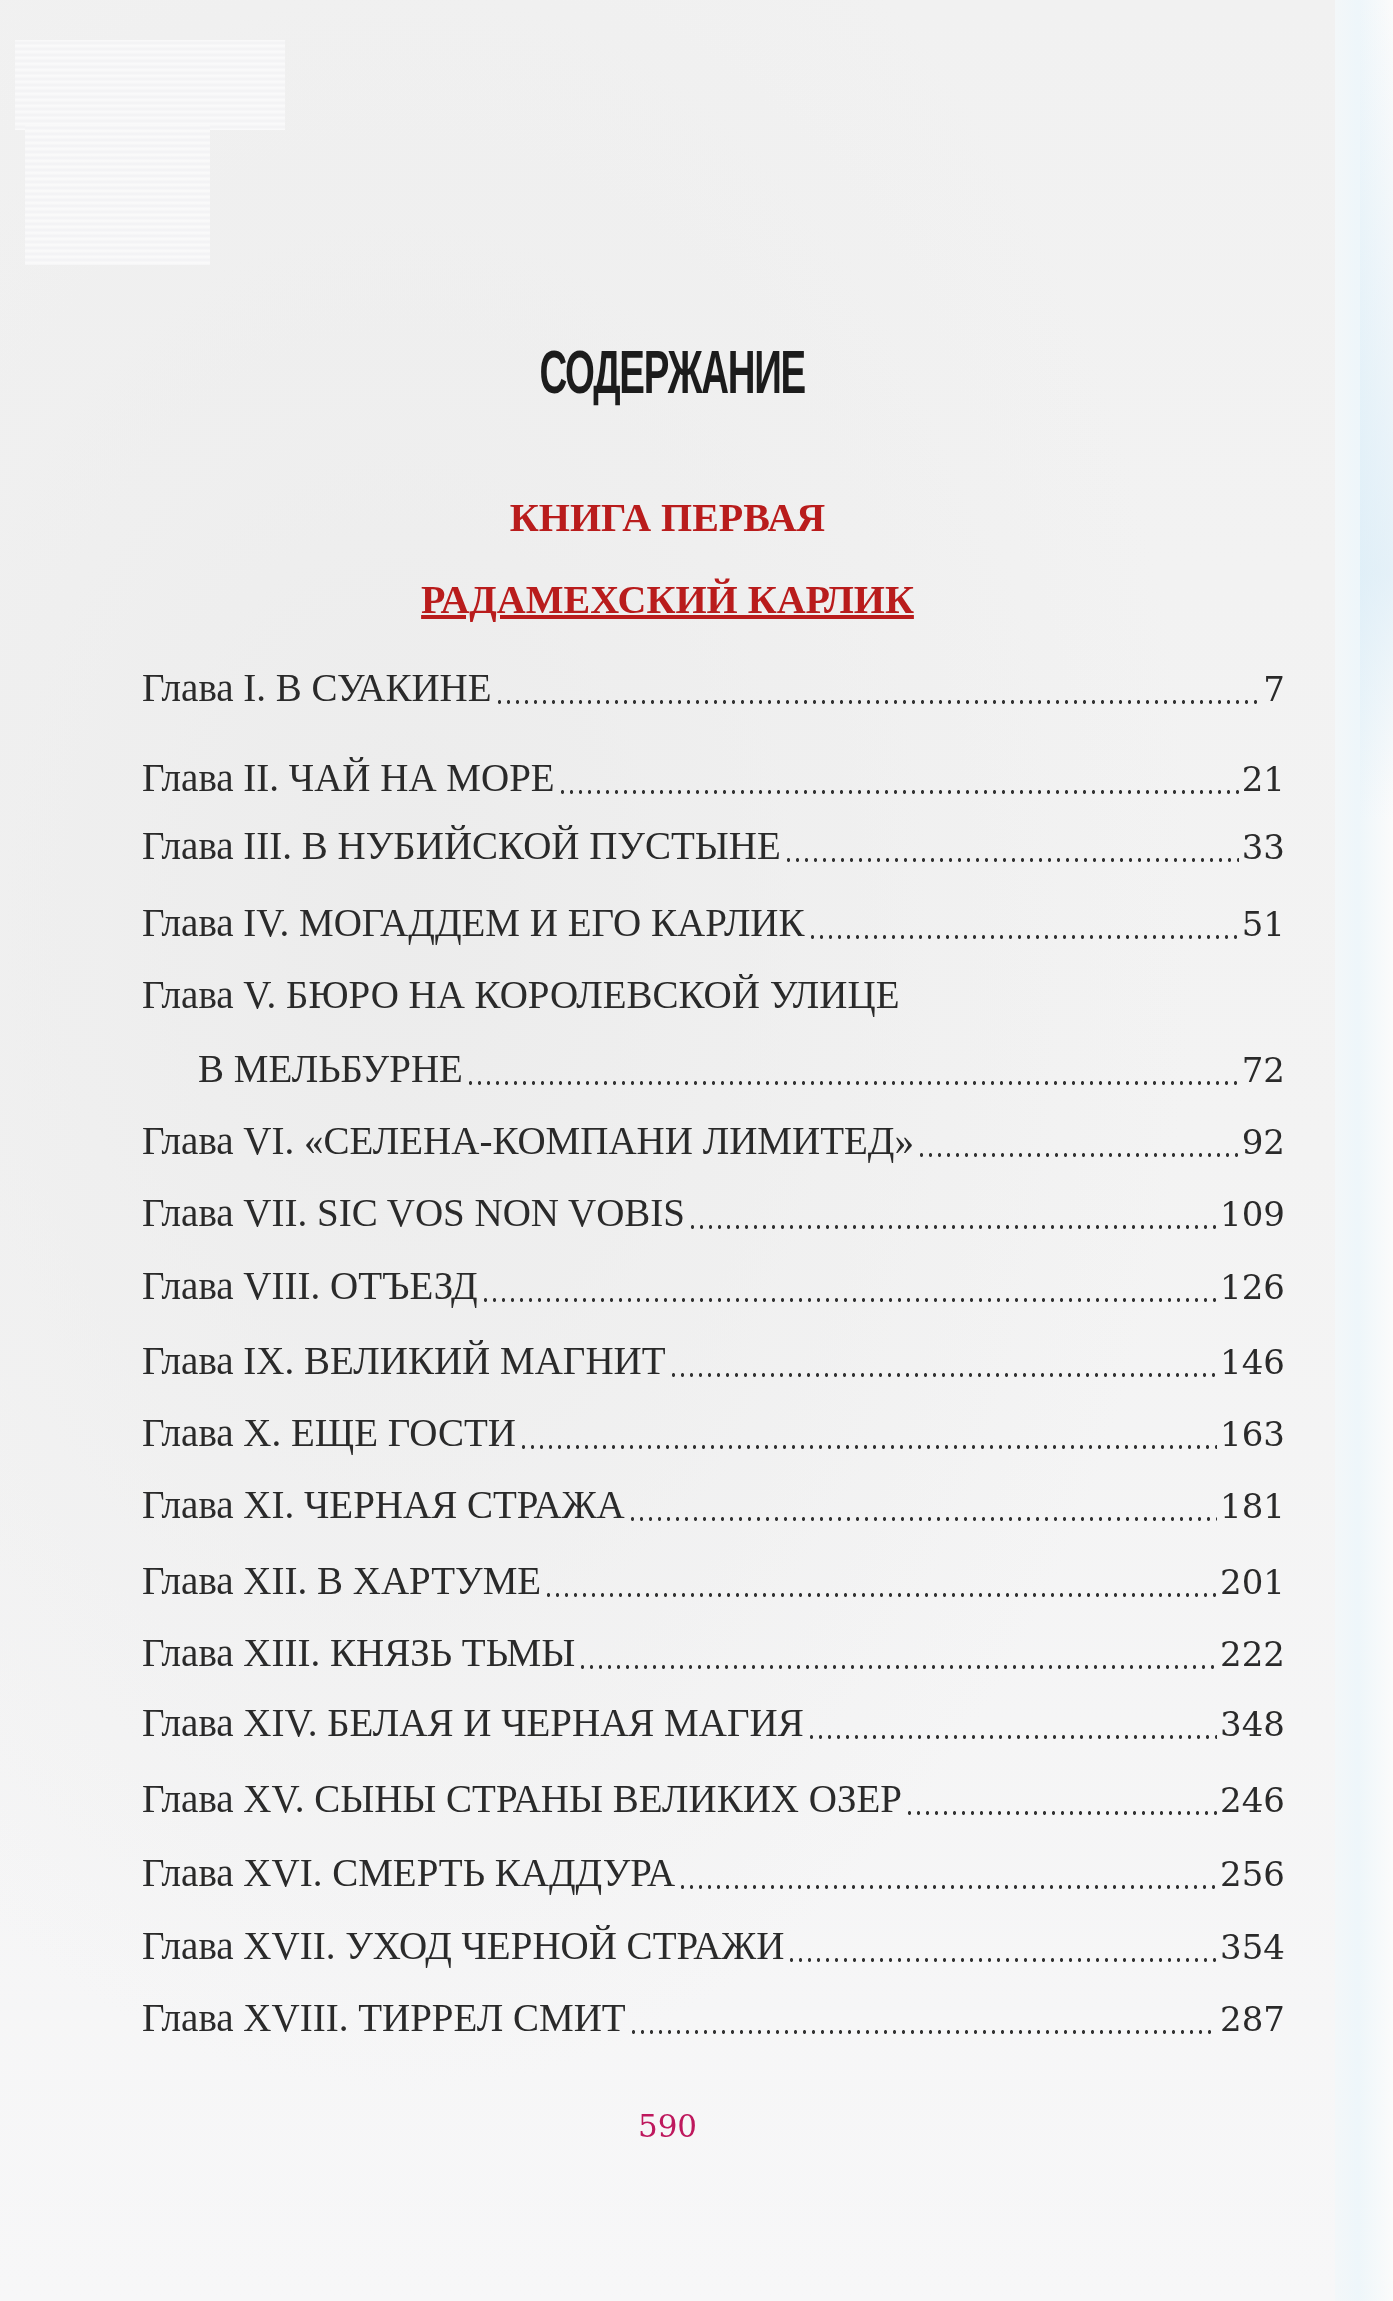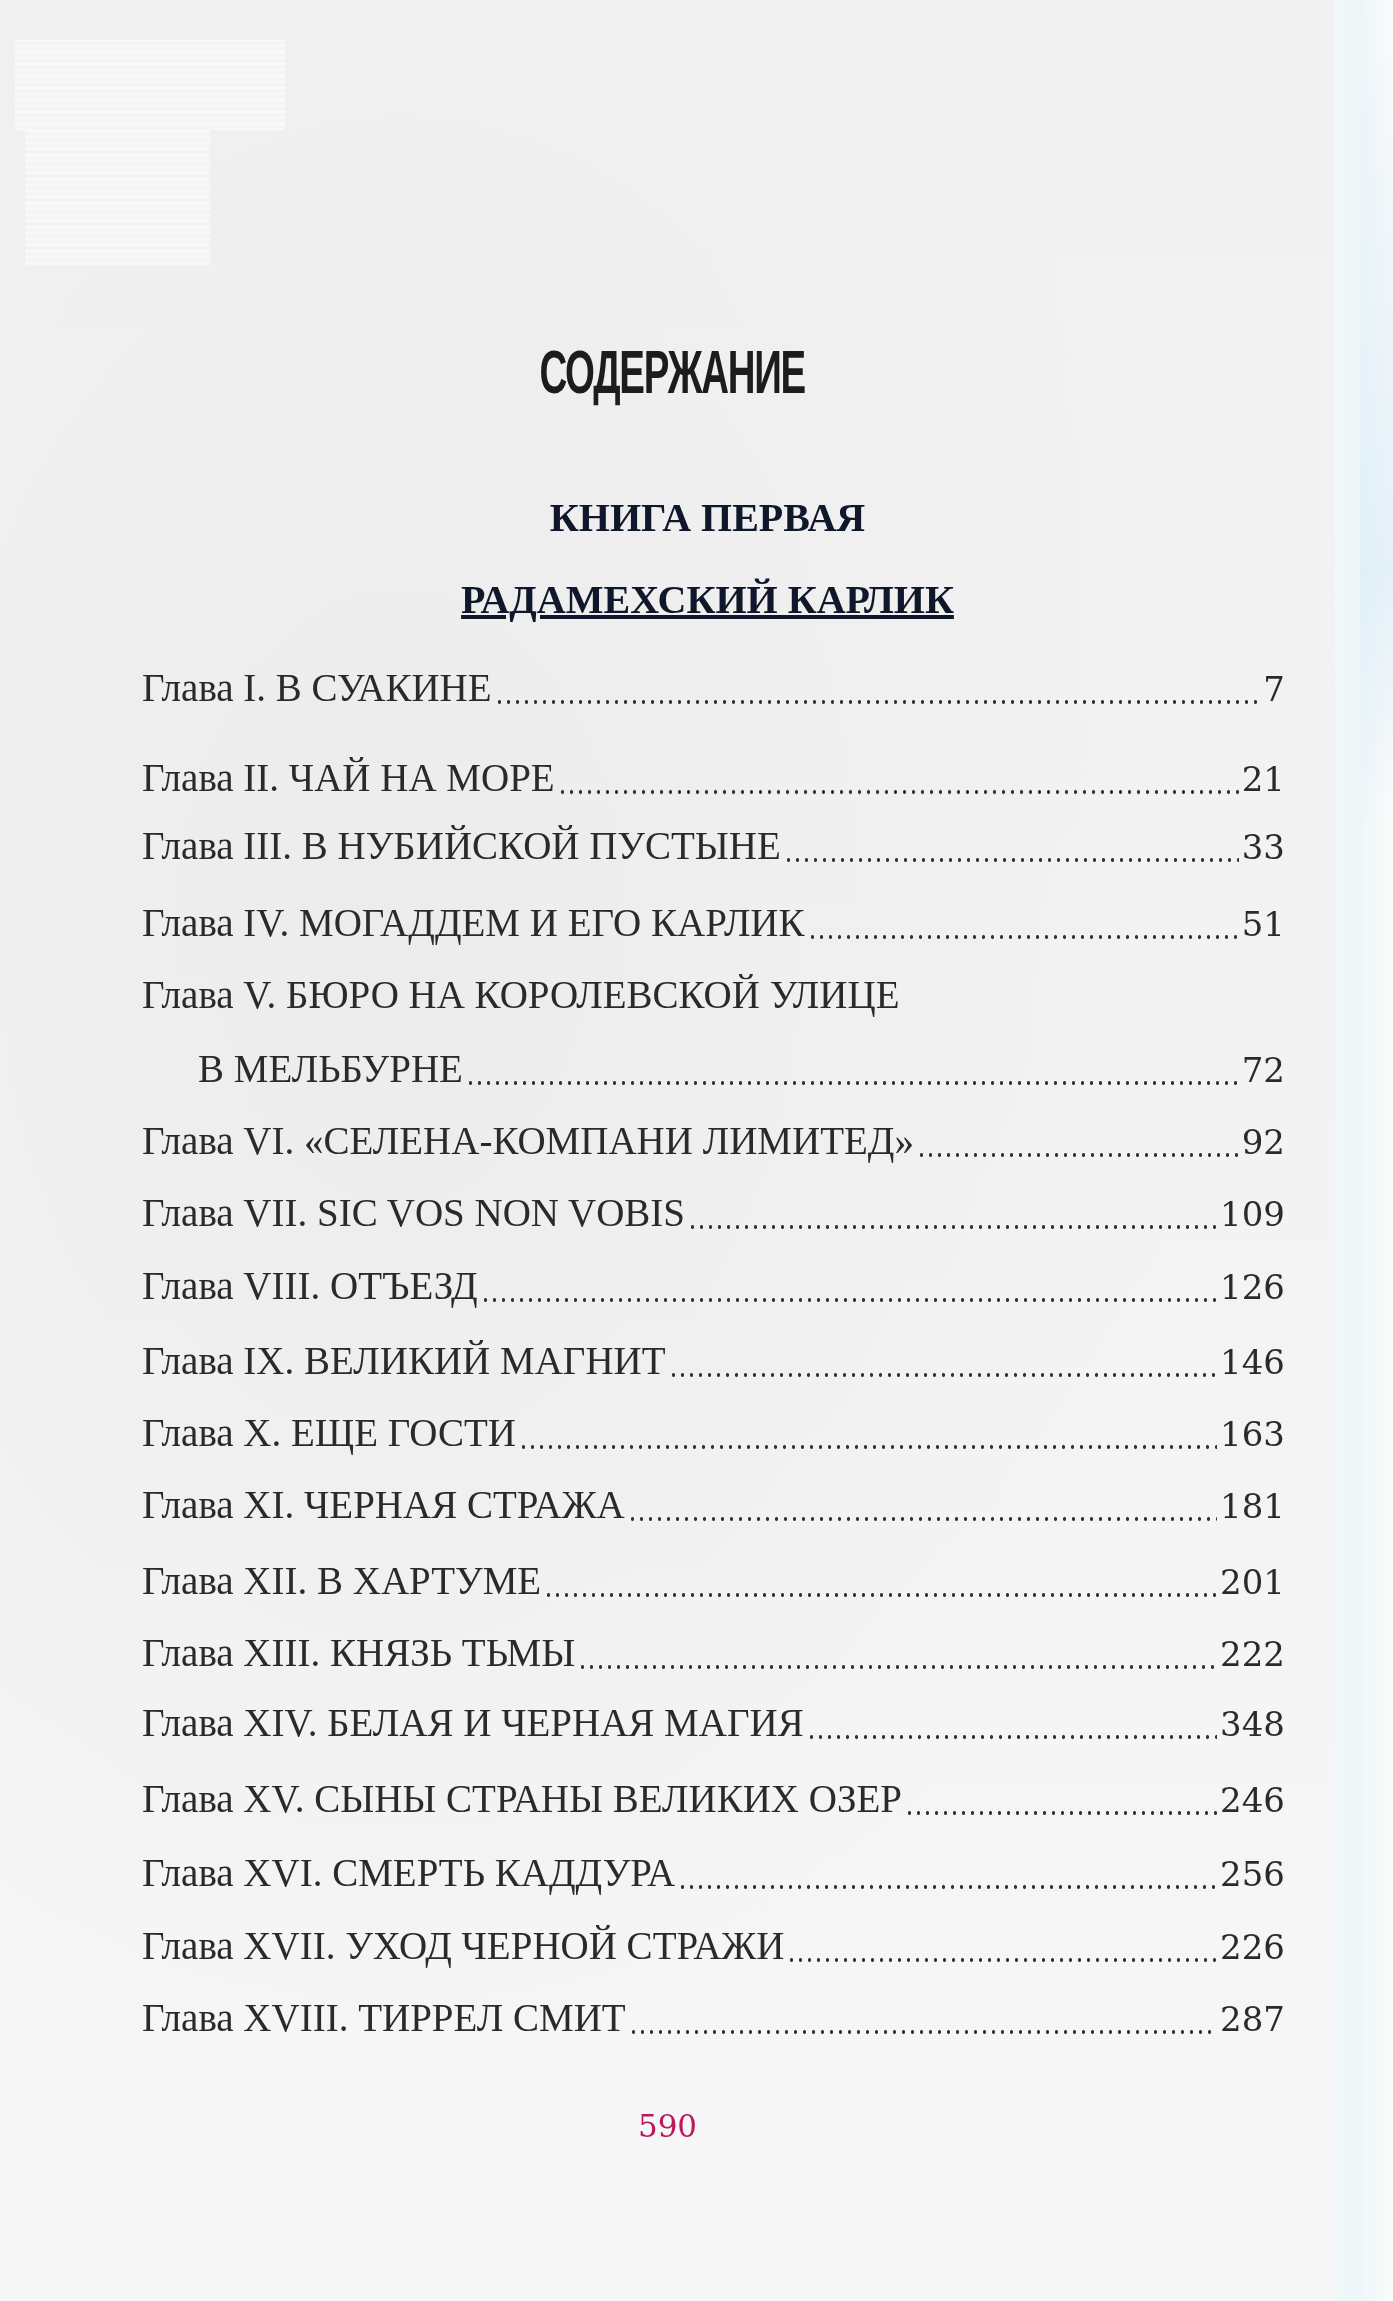--- a/index.html
+++ b/index.html
@@ -37,21 +37,21 @@
   .title {
     position: absolute; left: 0; width: 1335px; top: 336px;
     text-align: center;
     font-family: "Liberation Sans", "DejaVu Sans", sans-serif;
     font-weight: bold; font-size: 62px; letter-spacing: -2px;
     color: #1c1c1c;
     transform: scaleX(0.62); transform-origin: 680px 0;
   }
   .book-label, .book-name {
     position: absolute; left: 0; width: 1335px; text-align: center;
-    font-weight: bold; font-size: 40px; color: #0f172a; margin-left: 40px;
+    font-weight: bold; font-size: 40px; color: #b91c1c;
   }
   .book-label { top: 494px; }
   .book-name { top: 576px; text-decoration: underline; }
   .toc { position: absolute; left: 110px; width: 1175px; top: 0; }
   .toc-row {
     position: absolute; left: 0; width: 1175px; height: 54px;
     display: flex; align-items: baseline;
     font-size: 39px; color: #2a2a2a;
   }
   .toc-row .label { white-space: nowrap; margin-left: 32px; }
@@ -165,21 +165,21 @@
     <span class="page">246</span>
   </div>
   <div class="toc-row" style="top:1850px">
     <span class="label">Глава XVI. СМЕРТЬ КАДДУРА</span>
     <span class="leader"></span>
     <span class="page">256</span>
   </div>
   <div class="toc-row" style="top:1923px">
     <span class="label">Глава XVII. УХОД ЧЕРНОЙ СТРАЖИ</span>
     <span class="leader"></span>
-    <span class="page">226</span>
+    <span class="page">354</span>
   </div>
   <div class="toc-row" style="top:1995px">
     <span class="label">Глава XVIII. ТИРРЕЛ СМИТ</span>
     <span class="leader"></span>
     <span class="page">287</span>
   </div>
 </div>
 
 <div class="page-number">590</div>
 

